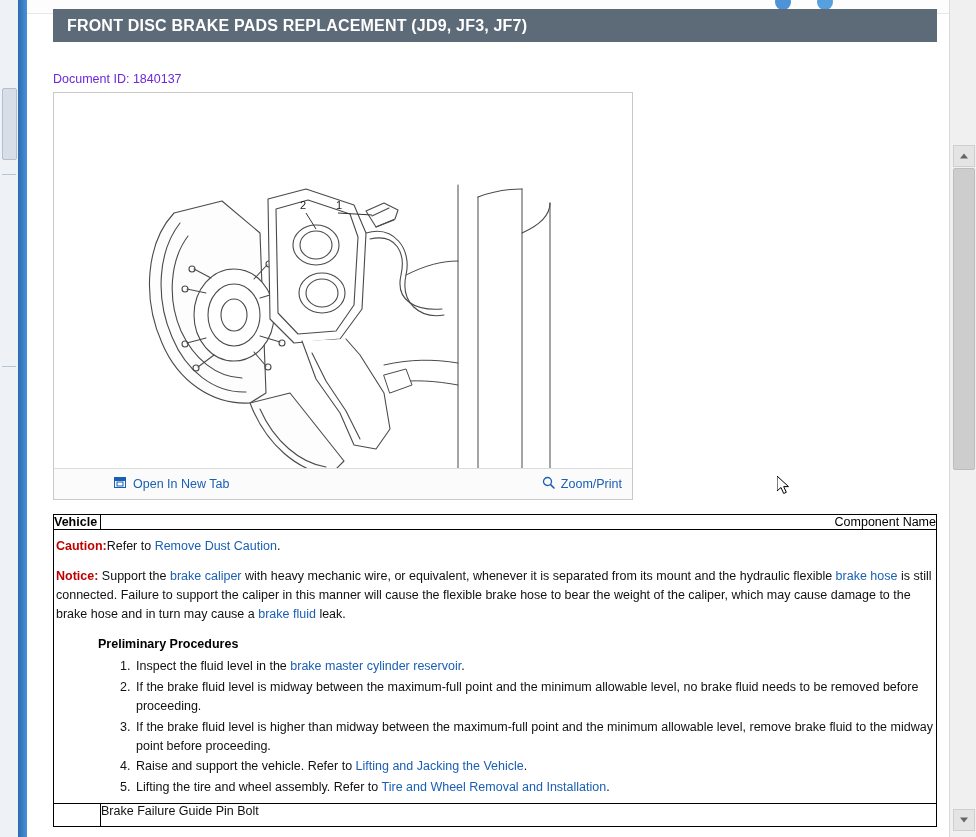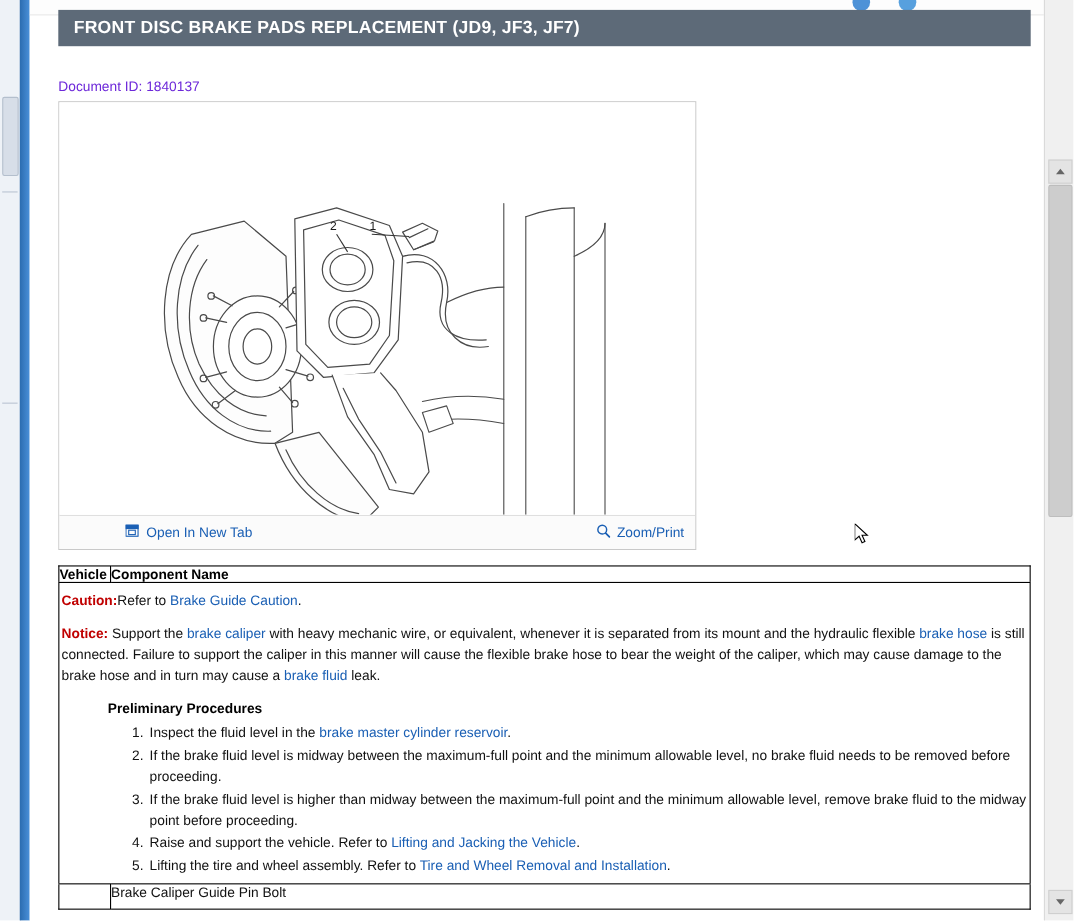--- a/index.html
+++ b/index.html
@@ -197,23 +197,23 @@
     width: 46px;
     font-size: 12.5px;
     font-weight: bold;
     color: #000;
     padding: 3px 2px 4px 2px;
     border-right: 1px solid #000;
     text-align: left;
   }
   .hdr-component {
     font-size: 12.5px;
-    font-weight: bold;
+    font-weight: normal;
     color: #000;
-    text-align: left;
+    text-align: right;
     padding: 3px 0 4px 0;
   }
 
   .notes-cell { padding: 7px 2px 0 2px; }
 
   .caution-line {
     font-size: 12.5px;
     color: #111;
     margin-bottom: 12px;
     line-height: 1.45;
@@ -394,21 +394,21 @@
         <tbody>
           <tr class="hdr-row">
             <td class="hdr-callout">Vehicle</td>
             <td class="hdr-component">Component Name</td>
           </tr>
 
           <tr>
             <td class="notes-cell" colspan="2">
 
               <div class="caution-line">
-                <span class="caution-word">Caution:</span><span>Refer to </span><a class="lnk">Brake Guide Caution</a><span>.</span>
+                <span class="caution-word">Caution:</span><span>Refer to </span><a class="lnk">Remove Dust Caution</a><span>.</span>
               </div>
 
               <div class="notice-block">
                 <span class="notice-word">Notice:</span>
                 <span>Support the </span><a class="lnk">brake caliper</a><span> with heavy mechanic wire, or equivalent, whenever it is separated from its mount and the hydraulic flexible </span><a class="lnk">brake hose</a><span> is still connected. Failure to support the caliper in this manner will cause the flexible brake hose to bear the weight of the caliper, which may cause damage to the brake hose and in turn may cause a </span><a class="lnk">brake fluid</a><span> leak.</span>
               </div>
 
               <div class="prelim-title">Preliminary Procedures</div>
 
               <ol class="steps">
@@ -426,21 +426,21 @@
                 </li>
                 <li>
                   <span>Lifting the tire and wheel assembly. Refer to </span><a class="lnk">Tire and Wheel Removal and Installation</a><span>.</span>
                 </li>
               </ol>
             </td>
           </tr>
 
           <tr class="comp-row row-divider">
             <td class="comp-num"></td>
-            <td class="comp-name">Brake Caliper Guide Pin Bolt</td>
+            <td class="comp-name">Brake Failure Guide Pin Bolt</td>
           </tr>
         </tbody>
       </table>
 
     </div>
   </div>
 
   <div class="right-scrollbar">
     <div class="sb-up">
       <span class="arrow-up"></span>

